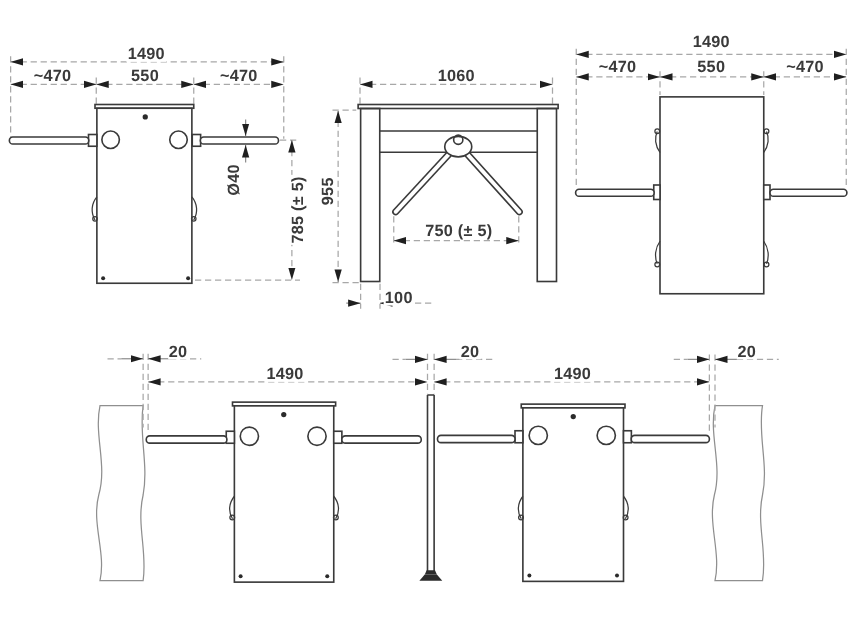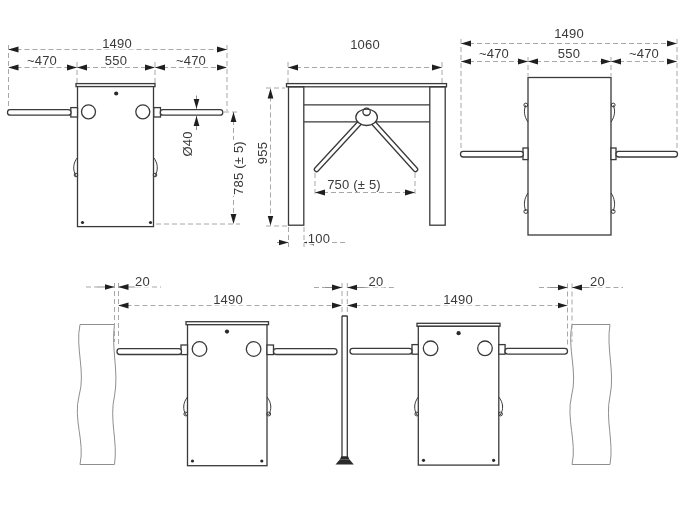--- a/index.html
+++ b/index.html
@@ -1,17 +1,17 @@
 <!DOCTYPE html>
 <html><head>
 <meta charset="utf-8">
 <style>
   html,body{margin:0;padding:0;background:#fff;}
   #stage{position:relative;width:686px;height:515px;background:#fff;overflow:hidden;
-         font-family:"Liberation Sans",sans-serif;}
+         font-family:"Liberation Sans",sans-serif;font-weight:bold;}
   svg{position:absolute;left:0;top:0;}
   .lbl{position:absolute;font-size:13px;color:#3a3a3a;white-space:nowrap;
        transform:translate(-50%,-50%);letter-spacing:.2px;background:#fff;padding:0 1px;line-height:1;}
   .lbl.rot{transform:translate(-50%,-50%) rotate(-90deg);}
   .dim{stroke:#a8a8a8;stroke-width:1;fill:none;stroke-dasharray:5 3;}
   .dimsolid{stroke:#8f8f8f;stroke-width:1;fill:none;}
   .obj{stroke:#3a3a3a;stroke-width:1.3;fill:none;}
   .objw{stroke:#3a3a3a;stroke-width:1.3;fill:#fff;}
   .thin{stroke:#3a3a3a;stroke-width:1;fill:none;}
   .blk{fill:#2b2b2b;stroke:none;}
@@ -184,23 +184,23 @@
   </g>
 </svg>
 
 <div class="lbl" style="left:117px;top:42.5px">1490</div>
 <div class="lbl" style="left:42px;top:59.5px">~470</div>
 <div class="lbl" style="left:116px;top:59.5px">550</div>
 <div class="lbl" style="left:191px;top:59.5px">~470</div>
 <div class="lbl rot" style="left:187px;top:144px">Ø40</div>
 <div class="lbl rot" style="left:237.5px;top:168px">785 (± 5)</div>
 
-<div class="lbl" style="left:365px;top:44px">1060</div>
+<div class="lbl" style="left:365px;top:60px">1060</div>
 <div class="lbl rot" style="left:262px;top:152.5px">955</div>
-<div class="lbl" style="left:354px;top:183.5px">750 (± 5)</div>
+<div class="lbl" style="left:367px;top:183.5px">750 (± 5)</div>
 <div class="lbl" style="left:319px;top:237.5px">100</div>
 
 <div class="lbl" style="left:569px;top:33px">1490</div>
 <div class="lbl" style="left:494px;top:52.5px">~470</div>
 <div class="lbl" style="left:569px;top:52.5px">550</div>
 <div class="lbl" style="left:644px;top:52.5px">~470</div>
 
 <div class="lbl" style="left:142.5px;top:280.5px">20</div>
 <div class="lbl" style="left:228px;top:298.5px">1490</div>
 <div class="lbl" style="left:376px;top:281px">20</div>

